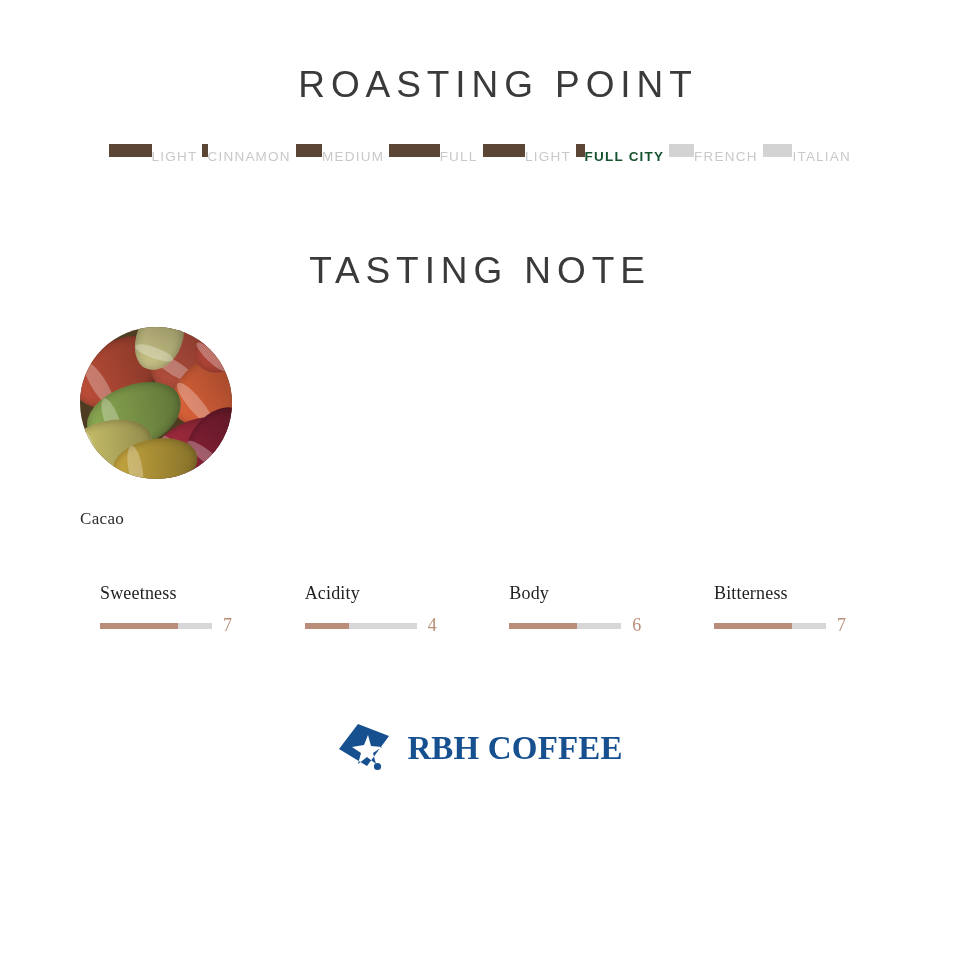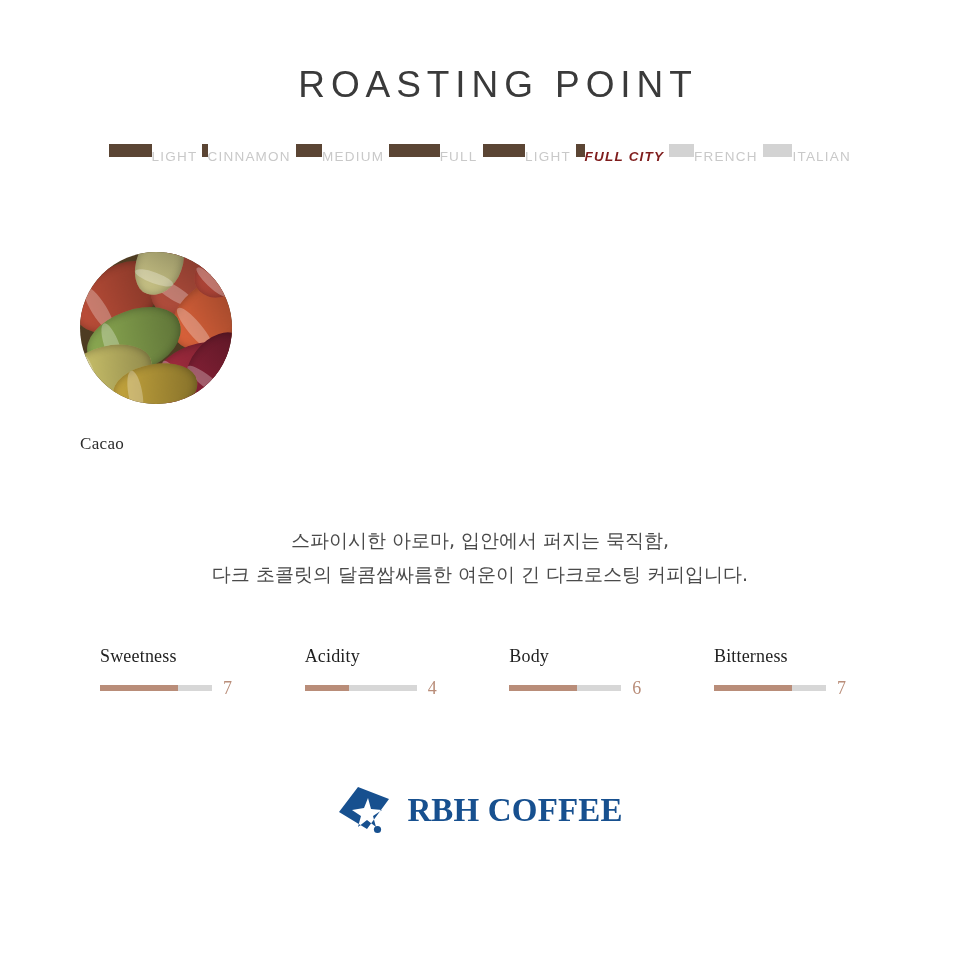--- a/index.html
+++ b/index.html
@@ -52,23 +52,22 @@
   .roast-bar.on { background: #5b4534; }
   .roast-label {
     margin-top: 12px;
     font-size: 13.5px;
     letter-spacing: 0.09em;
     color: #c9c9c9;
     white-space: nowrap;
     font-weight: 400;
   }
   .roast-step.active .roast-label {
-    color: #7f1d1d;
+    color: #14532d;
     font-weight: 700;
-    font-style: italic;
   }
 
   
   .tasting-wrap { margin-top: 88px; }
 
   .notes-row {
     width: 800px;
     margin: 38px auto 0;
     display: flex;
     justify-content: space-between;
@@ -232,20 +231,21 @@
       <div class="roast-bar"></div>
       <div class="roast-label">FRENCH</div>
     </div>
     <div class="roast-step">
       <div class="roast-bar"></div>
       <div class="roast-label">ITALIAN</div>
     </div>
   </div>
 
 <div class="tasting-wrap">
+  <div class="section-title" id="tasting-title">TASTING NOTE</div>
 
   <div class="notes-row" id="notes-row">
       <div class="note">
         <div class="note-img">
           <div class="pods">
             <div class="pod" style="left: -6%; top: 10%; width: 62%; height: 40%; transform: rotate(-32deg); background: linear-gradient(100deg, rgb(194, 80, 58) 0%, rgba(0, 0, 0, 0.35) 100%), rgb(194, 80, 58);"></div>
             <div class="pod" style="left: 40%; top: -4%; width: 58%; height: 38%; transform: rotate(-58deg); background: linear-gradient(100deg, rgb(184, 80, 62) 0%, rgba(0, 0, 0, 0.35) 100%), rgb(184, 80, 62);"></div>
             <div class="pod" style="left: 58%; top: 22%; width: 56%; height: 40%; transform: rotate(-40deg); background: linear-gradient(100deg, rgb(226, 101, 60) 0%, rgba(0, 0, 0, 0.35) 100%), rgb(226, 101, 60);"></div>
             <div class="pod" style="left: 4%; top: 38%; width: 64%; height: 40%; transform: rotate(-20deg); background: linear-gradient(100deg, rgb(143, 174, 84) 0%, rgba(0, 0, 0, 0.35) 100%), rgb(143, 174, 84);"></div>
             <div class="pod" style="left: -10%; top: 62%; width: 58%; height: 36%; transform: rotate(-14deg); background: linear-gradient(100deg, rgb(217, 207, 114) 0%, rgba(0, 0, 0, 0.35) 100%), rgb(217, 207, 114);"></div>
@@ -253,24 +253,20 @@
             <div class="pod" style="left: 66%; top: 58%; width: 50%; height: 36%; transform: rotate(-52deg); background: linear-gradient(100deg, rgb(138, 34, 56) 0%, rgba(0, 0, 0, 0.35) 100%), rgb(138, 34, 56);"></div>
             <div class="pod" style="left: 22%; top: 74%; width: 56%; height: 34%; transform: rotate(-10deg); background: linear-gradient(100deg, rgb(201, 169, 63) 0%, rgba(0, 0, 0, 0.35) 100%), rgb(201, 169, 63);"></div>
             <div class="pod" style="left: 30%; top: -8%; width: 44%; height: 30%; transform: rotate(-70deg); background: linear-gradient(100deg, rgb(207, 201, 138) 0%, rgba(0, 0, 0, 0.35) 100%), rgb(207, 201, 138);"></div>
             <div class="pod" style="left: 74%; top: -2%; width: 38%; height: 30%; transform: rotate(-46deg); background: linear-gradient(100deg, rgb(184, 72, 58) 0%, rgba(0, 0, 0, 0.35) 100%), rgb(184, 72, 58);"></div>
           </div>
         </div>
         <div class="note-caption">Cacao</div>
       </div>
     </div>
 
-  <div class="desc">
-    <div>스파이시한 아로마, 입안에서 퍼지는 묵직함,</div>
-    <div>다크 초콜릿의 달콤쌉싸름한 여운이 긴 다크로스팅 커피입니다.</div>
-  </div>
 </div>
 
 <div class="ratings" id="ratings-row">
     <div class="rating">
       <div class="rating-name">Sweetness</div>
       <div class="rating-meter">
         <div class="meter-track">
           <div class="meter-fill" style="width: 70%;"></div>
         </div>
         <div class="rating-value">7</div>

